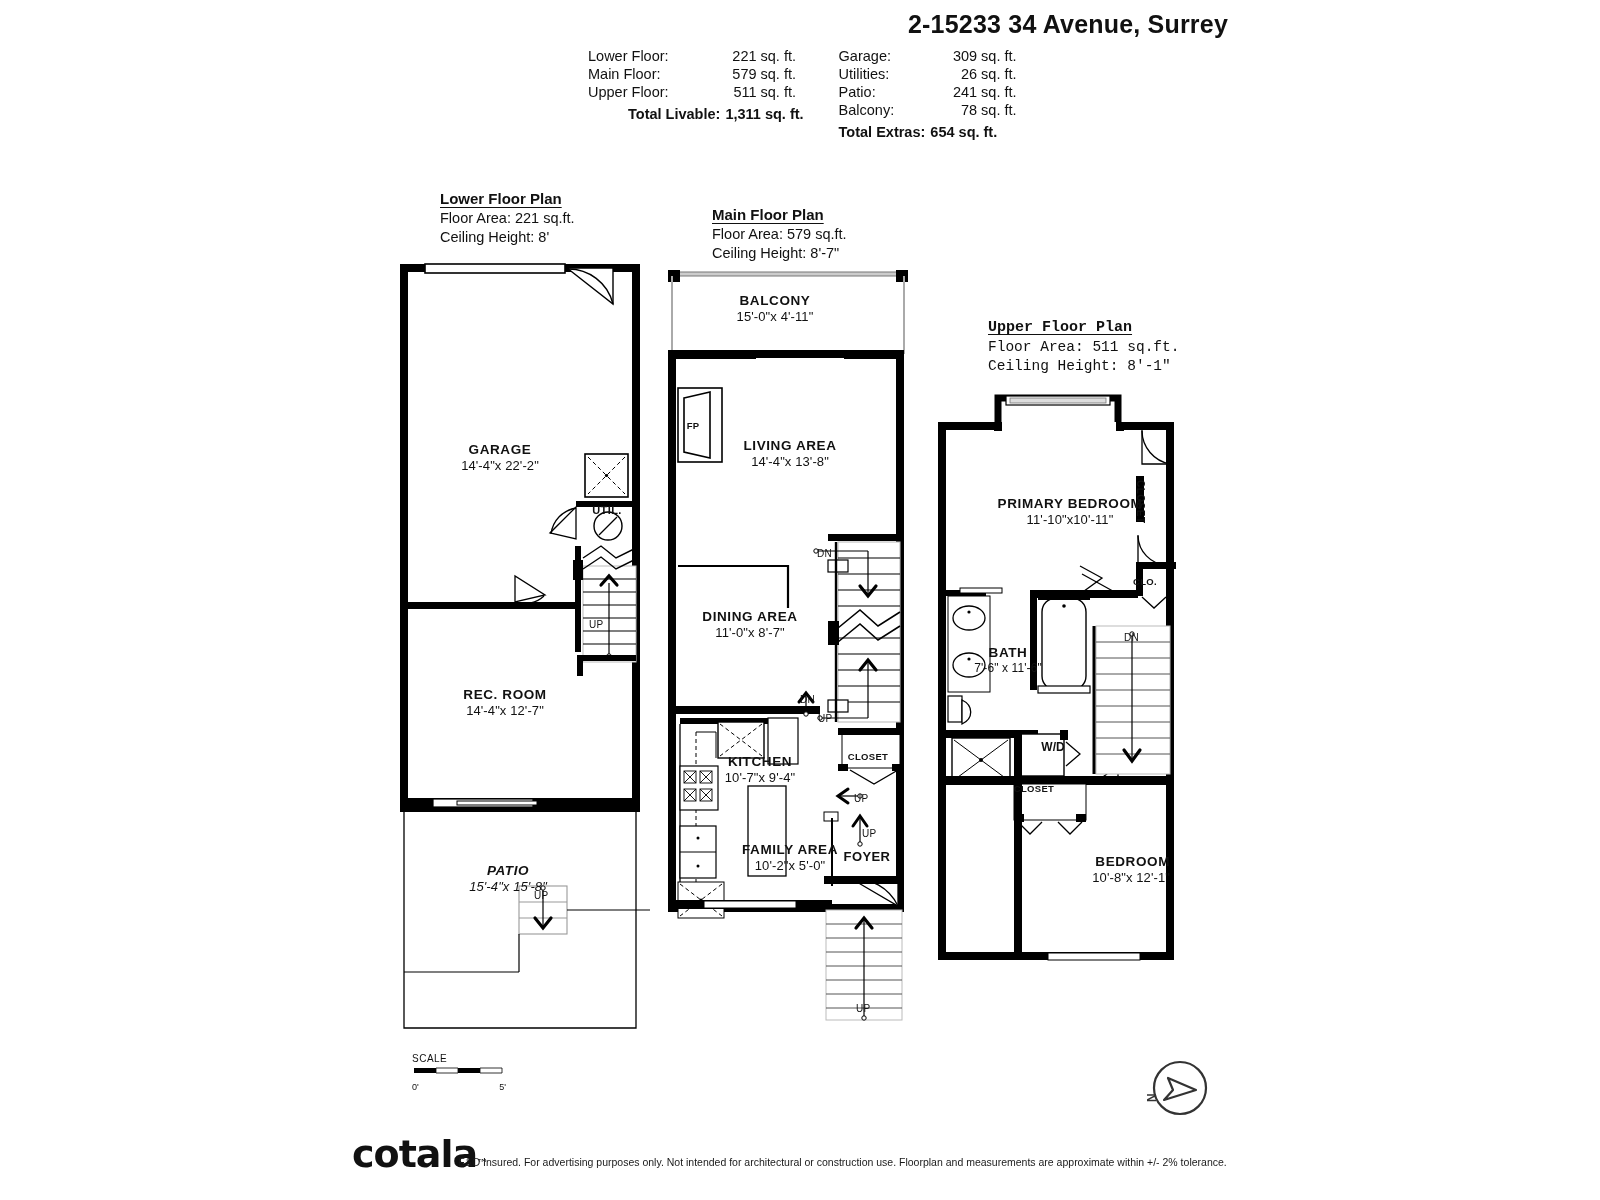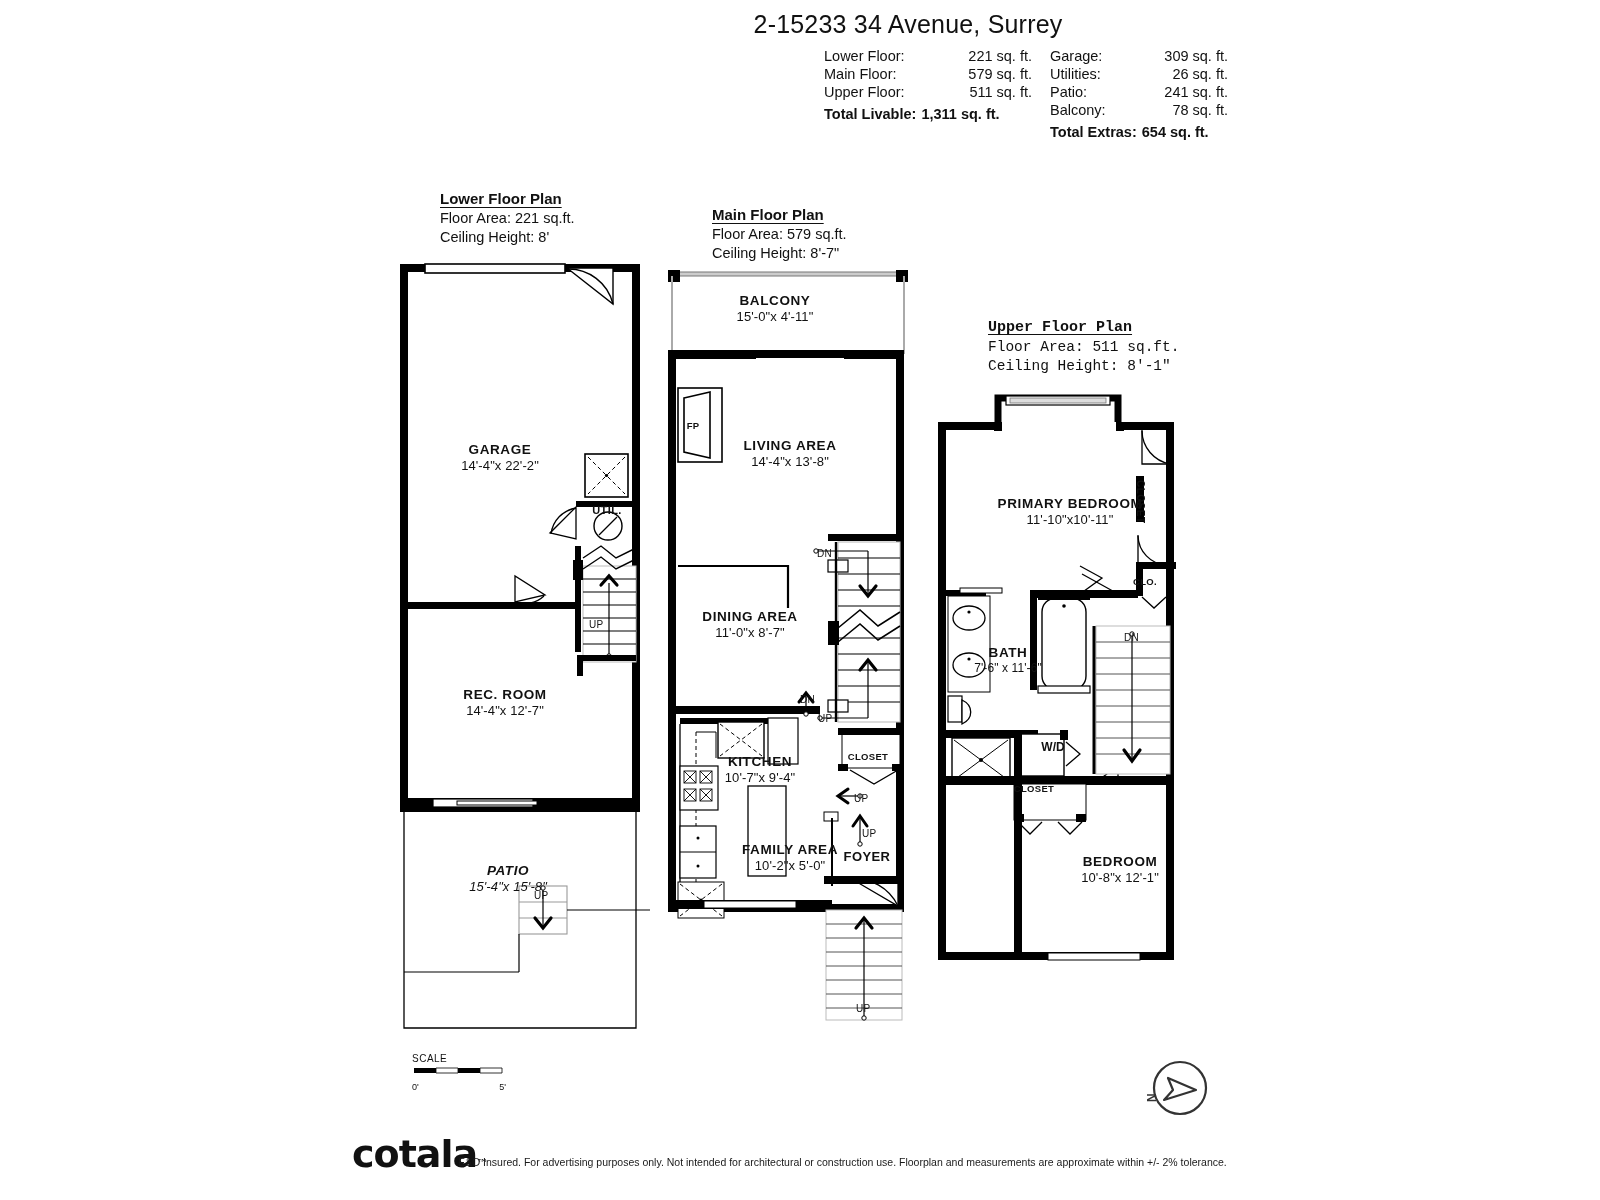--- a/index.html
+++ b/index.html
@@ -21,48 +21,47 @@
   
   #header {
     position: absolute;
     right: 372px;
     top: 10px;
     text-align: right;
     width: 640px;
   }
   #header .addr {
     font-size: 25px;
-    font-weight: normal;
+    font-weight: bold;
     letter-spacing: .2px;
     white-space: nowrap;
-    text-align: center;
+    text-align: right;
   }
   #header .stats {
     margin-top: 8px;
     display: flex;
-    justify-content: flex-end;
-    gap: 18px;
+    gap: 35px;
   }
   .stat-col { display: block; }
   .stat-row {
     display: flex;
     font-size: 14.5px;
     line-height: 18px;
     white-space: nowrap;
   }
   .stat-row .k { text-align: left; }
   .stat-row .v { text-align: right; }
   .col-left .k { width: 116px; }
   .col-left .v { width: 92px; }
   .col-right .k { width: 86px; }
   .col-right .v { width: 92px; }
   .stat-row.total { font-weight: bold; margin-top: 4px; }
   .stat-row.total .k { width: auto; padding-right: 5px;}
   .stat-row.total .v { width: auto; }
-  .col-left .stat-row.total { justify-content: flex-start; }
+  .col-left .stat-row.total { justify-content: flex-start; margin-left: 40px; }
   .col-right .stat-row.total { justify-content: flex-start; }
 
   
   .plan-title { position: absolute; }
   .plan-title .t {
     font-size: 15px;
     font-weight: bold;
     text-decoration: underline;
     text-underline-offset: 3px;
     margin-bottom: 2px;
@@ -569,21 +568,21 @@
 <div class="room-lbl" style="left:960px; top:644px; width:96px;">
   <div class="n">BATH</div>
   <div class="d" style="font-size:12px;">7'-6" x 11'-6"</div>
 </div>
 <div class="room-lbl xs" style="left:1022px; top:740px; width:46px;">
   <div class="n" style="font-size:12px; letter-spacing:0;margin-left:16px;">W/D</div>
 </div>
 <div class="room-lbl xs" style="left:1006px; top:783px; width:56px;">
   <div class="n">CLOSET</div>
 </div>
-<div class="room-lbl" style="left:1035px; top:853px; width:170px;">
+<div class="room-lbl" style="left:1000px; top:853px; width:170px;text-align:right;">
   <div class="n">BEDROOM</div>
   <div class="d">10'-8"x 12'-1"</div>
 </div>
 <div class="stairdir" style="left:1124px; top:632px;">DN</div>
 
 <div id="scale-wrap">
   <div class="lbl">SCALE</div>
   <svg width="94" height="14" viewBox="0 0 94 14">
     <path d="M2 4 L24 4 L24 9 L2 9 Z" fill="#000"></path>
     <path d="M24 9 L46 9 L46 4 L24 4 Z" fill="#fff" stroke="#000" stroke-width="0.8"></path>

